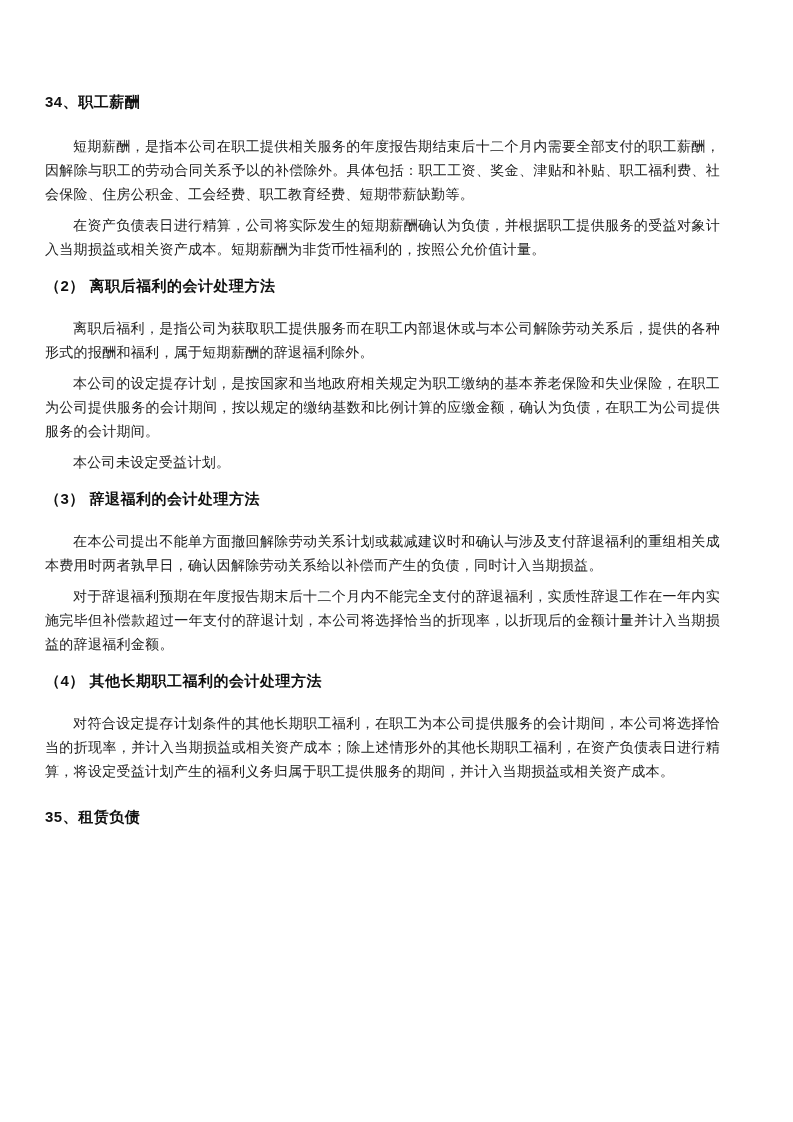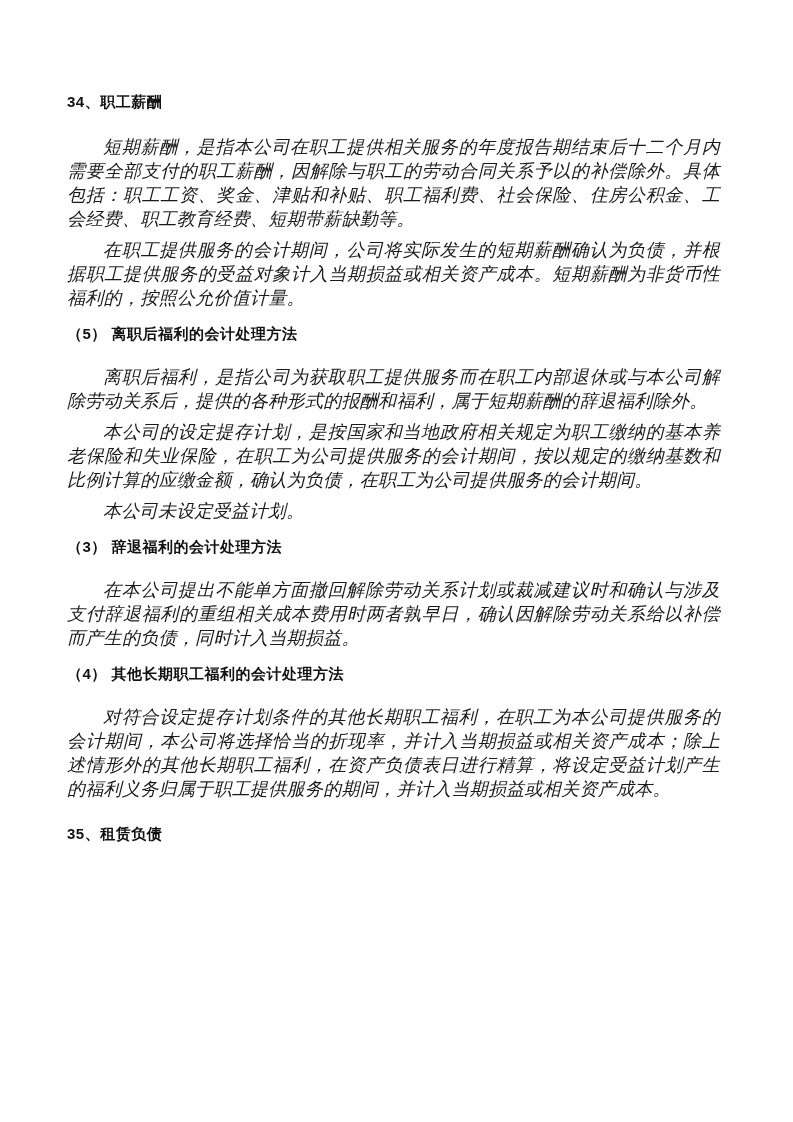--- a/index.html
+++ b/index.html
@@ -7,21 +7,21 @@
     margin: 0;
     padding: 0;
     background: #ffffff;
   }
   .page {
     position: relative;
     width: 793px;
     height: 1122px;
     margin: 0 auto;
     background: #ffffff;
-    padding: 92px 73px 40px 67px;
+    padding: 92px 73px 40px 45px;
     color: #1a1a1a;
     font-family: "Liberation Serif", "DejaVu Serif", serif;
     overflow: hidden;
   }
   .heading {
     font-family: "Liberation Sans", "DejaVu Sans", sans-serif;
     font-weight: bold;
     font-size: 15px;
     line-height: 20px;
     color: #111111;
@@ -31,58 +31,58 @@
   .subheading {
     font-family: "Liberation Sans", "DejaVu Sans", sans-serif;
     font-weight: bold;
     font-size: 15px;
     line-height: 20px;
     color: #111111;
     margin: 14px 0 21px 0;
     letter-spacing: 0.5px;
   }
   .para {
-    font-size: 18px;
+    font-size: 14px;
     line-height: 24px;
     margin: 0 0 7px 0;
     text-align: justify;
     text-indent: 2em;
     letter-spacing: 0.3px;
-    font-style: italic;
   }
   .heading-35 {
     margin-top: 23px;
     margin-bottom: 0;
   }
 </style>
 </head>
 <body>
 
 <div class="page">
 
   <h2 class="heading">34、职工薪酬</h2>
 
 
   <p class="para">短期薪酬，是指本公司在职工提供相关服务的年度报告期结束后十二个月内需要全部支付的职工薪酬，因解除与职工的劳动合同关系予以的补偿除外。具体包括：职工工资、奖金、津贴和补贴、职工福利费、社会保险、住房公积金、工会经费、职工教育经费、短期带薪缺勤等。</p>
 
-  <p class="para">在职工提供服务的会计期间，公司将实际发生的短期薪酬确认为负债，并根据职工提供服务的受益对象计入当期损益或相关资产成本。短期薪酬为非货币性福利的，按照公允价值计量。</p>
+  <p class="para">在资产负债表日进行精算，公司将实际发生的短期薪酬确认为负债，并根据职工提供服务的受益对象计入当期损益或相关资产成本。短期薪酬为非货币性福利的，按照公允价值计量。</p>
 
-  <h3 class="subheading">（5） 离职后福利的会计处理方法</h3>
+  <h3 class="subheading">（2） 离职后福利的会计处理方法</h3>
 
   <p class="para">离职后福利，是指公司为获取职工提供服务而在职工内部退休或与本公司解除劳动关系后，提供的各种形式的报酬和福利，属于短期薪酬的辞退福利除外。</p>
 
   <p class="para">本公司的设定提存计划，是按国家和当地政府相关规定为职工缴纳的基本养老保险和失业保险，在职工为公司提供服务的会计期间，按以规定的缴纳基数和比例计算的应缴金额，确认为负债，在职工为公司提供服务的会计期间。</p>
 
   <p class="para">本公司未设定受益计划。</p>
 
   <h3 class="subheading">（3） 辞退福利的会计处理方法</h3>
 
 
   <p class="para">在本公司提出不能单方面撤回解除劳动关系计划或裁减建议时和确认与涉及支付辞退福利的重组相关成本费用时两者孰早日，确认因解除劳动关系给以补偿而产生的负债，同时计入当期损益。</p>
 
+  <p class="para">对于辞退福利预期在年度报告期末后十二个月内不能完全支付的辞退福利，实质性辞退工作在一年内实施完毕但补偿款超过一年支付的辞退计划，本公司将选择恰当的折现率，以折现后的金额计量并计入当期损益的辞退福利金额。</p>
 
   <h3 class="subheading">（4） 其他长期职工福利的会计处理方法</h3>
 
 
   <p class="para">对符合设定提存计划条件的其他长期职工福利，在职工为本公司提供服务的会计期间，本公司将选择恰当的折现率，并计入当期损益或相关资产成本；除上述情形外的其他长期职工福利，在资产负债表日进行精算，将设定受益计划产生的福利义务归属于职工提供服务的期间，并计入当期损益或相关资产成本。</p>
 
   <h2 class="heading heading-35">35、租赁负债</h2>
 
 </div>
 

